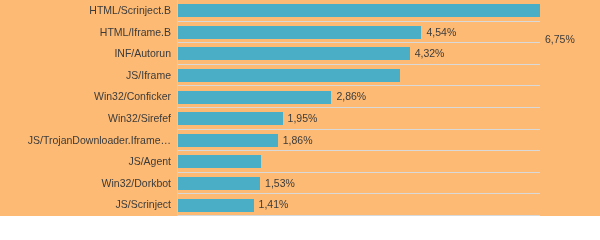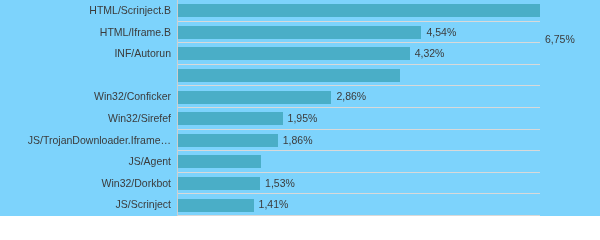--- a/index.html
+++ b/index.html
@@ -4,21 +4,21 @@
 <style>
   html, body {
     margin: 0;
     padding: 0;
     background: #ffffff;
   }
   #chart-root {
     position: relative;
     width: 600px;
     height: 216px;
-    background: #7dd3fc;
+    background: #fdba74;
     font-family: "Liberation Sans", sans-serif;
     overflow: hidden;
     box-sizing: border-box;
   }
   
   .rows {
     position: absolute;
     left: 0;
     top: 0;
     width: 600px;
@@ -106,20 +106,21 @@
     </div>
 
     <div class="row">
       <div class="cat-label" style="color: rgb(59, 59, 59);">INF/Autorun</div>
       <div class="bar" style="width: 231.68px; background: rgb(74, 174, 199);"></div>
       <div class="val-label" style="left: 414.68px; color: rgb(59, 59, 59);">4,32%</div>
       <div class="gridline" style="background: rgb(217, 217, 217);"></div>
     </div>
 
     <div class="row">
+      <div class="cat-label" style="color: rgb(59, 59, 59);">JS/Iframe</div>
       <div class="bar" style="width: 222.027px; background: rgb(74, 174, 199);"></div>
       <div class="gridline" style="background: rgb(217, 217, 217);"></div>
     </div>
 
     <div class="row">
       <div class="cat-label" style="color: rgb(59, 59, 59);">Win32/Conficker</div>
       <div class="bar" style="width: 153.381px; background: rgb(74, 174, 199);"></div>
       <div class="val-label" style="left: 336.381px; color: rgb(59, 59, 59);">2,86%</div>
       <div class="gridline" style="background: rgb(217, 217, 217);"></div>
     </div>

